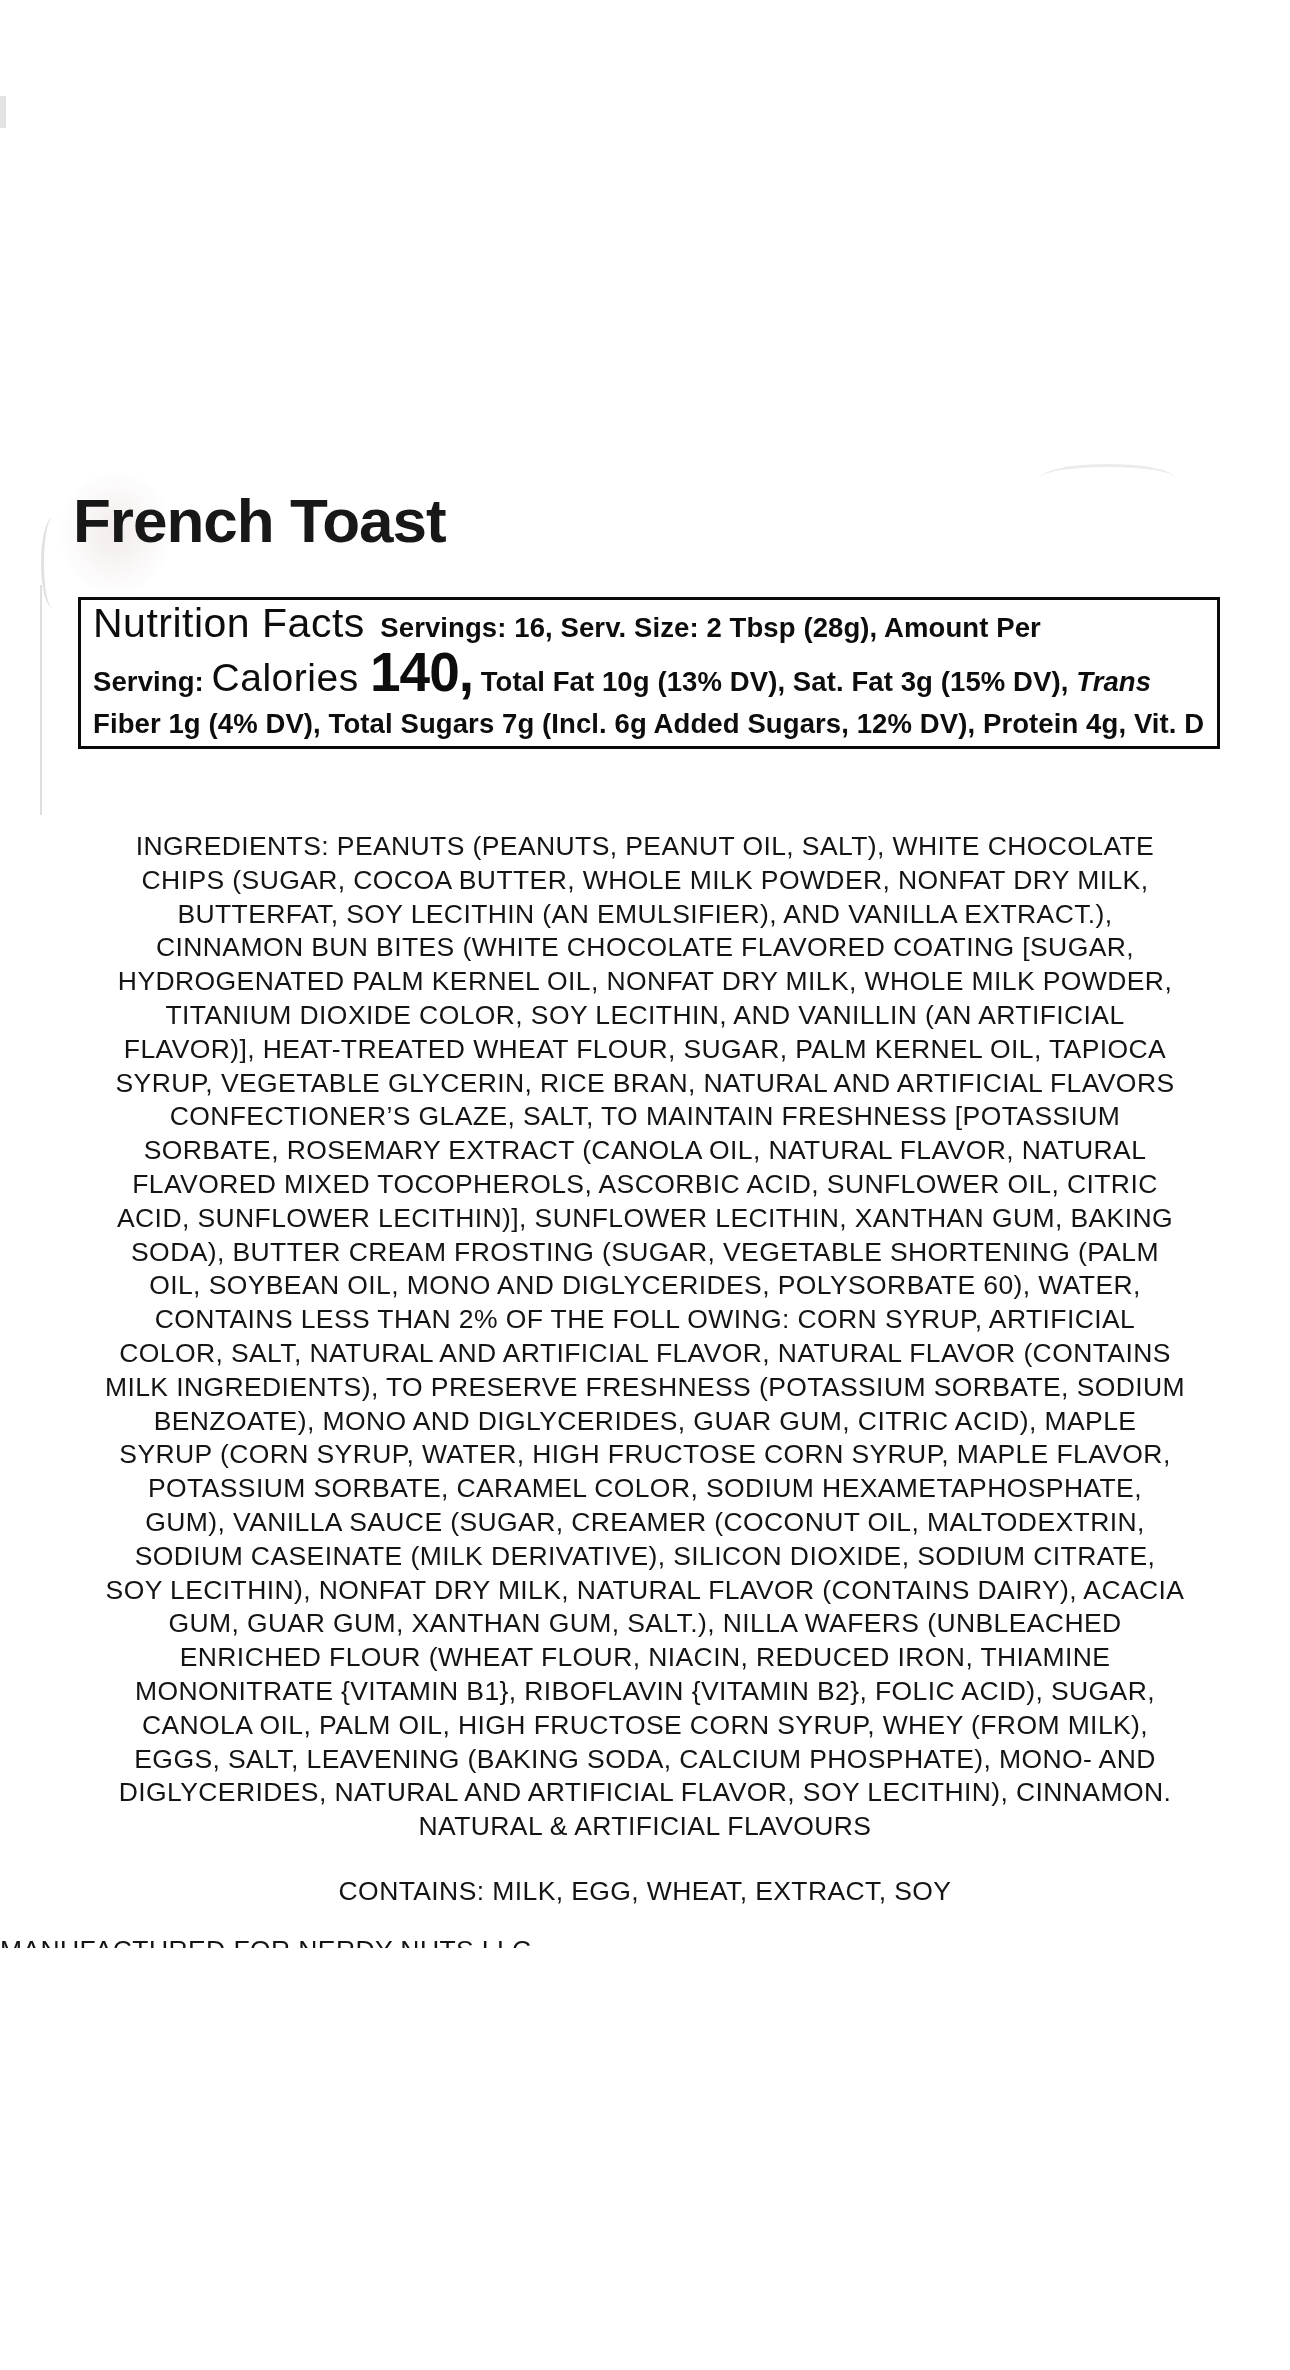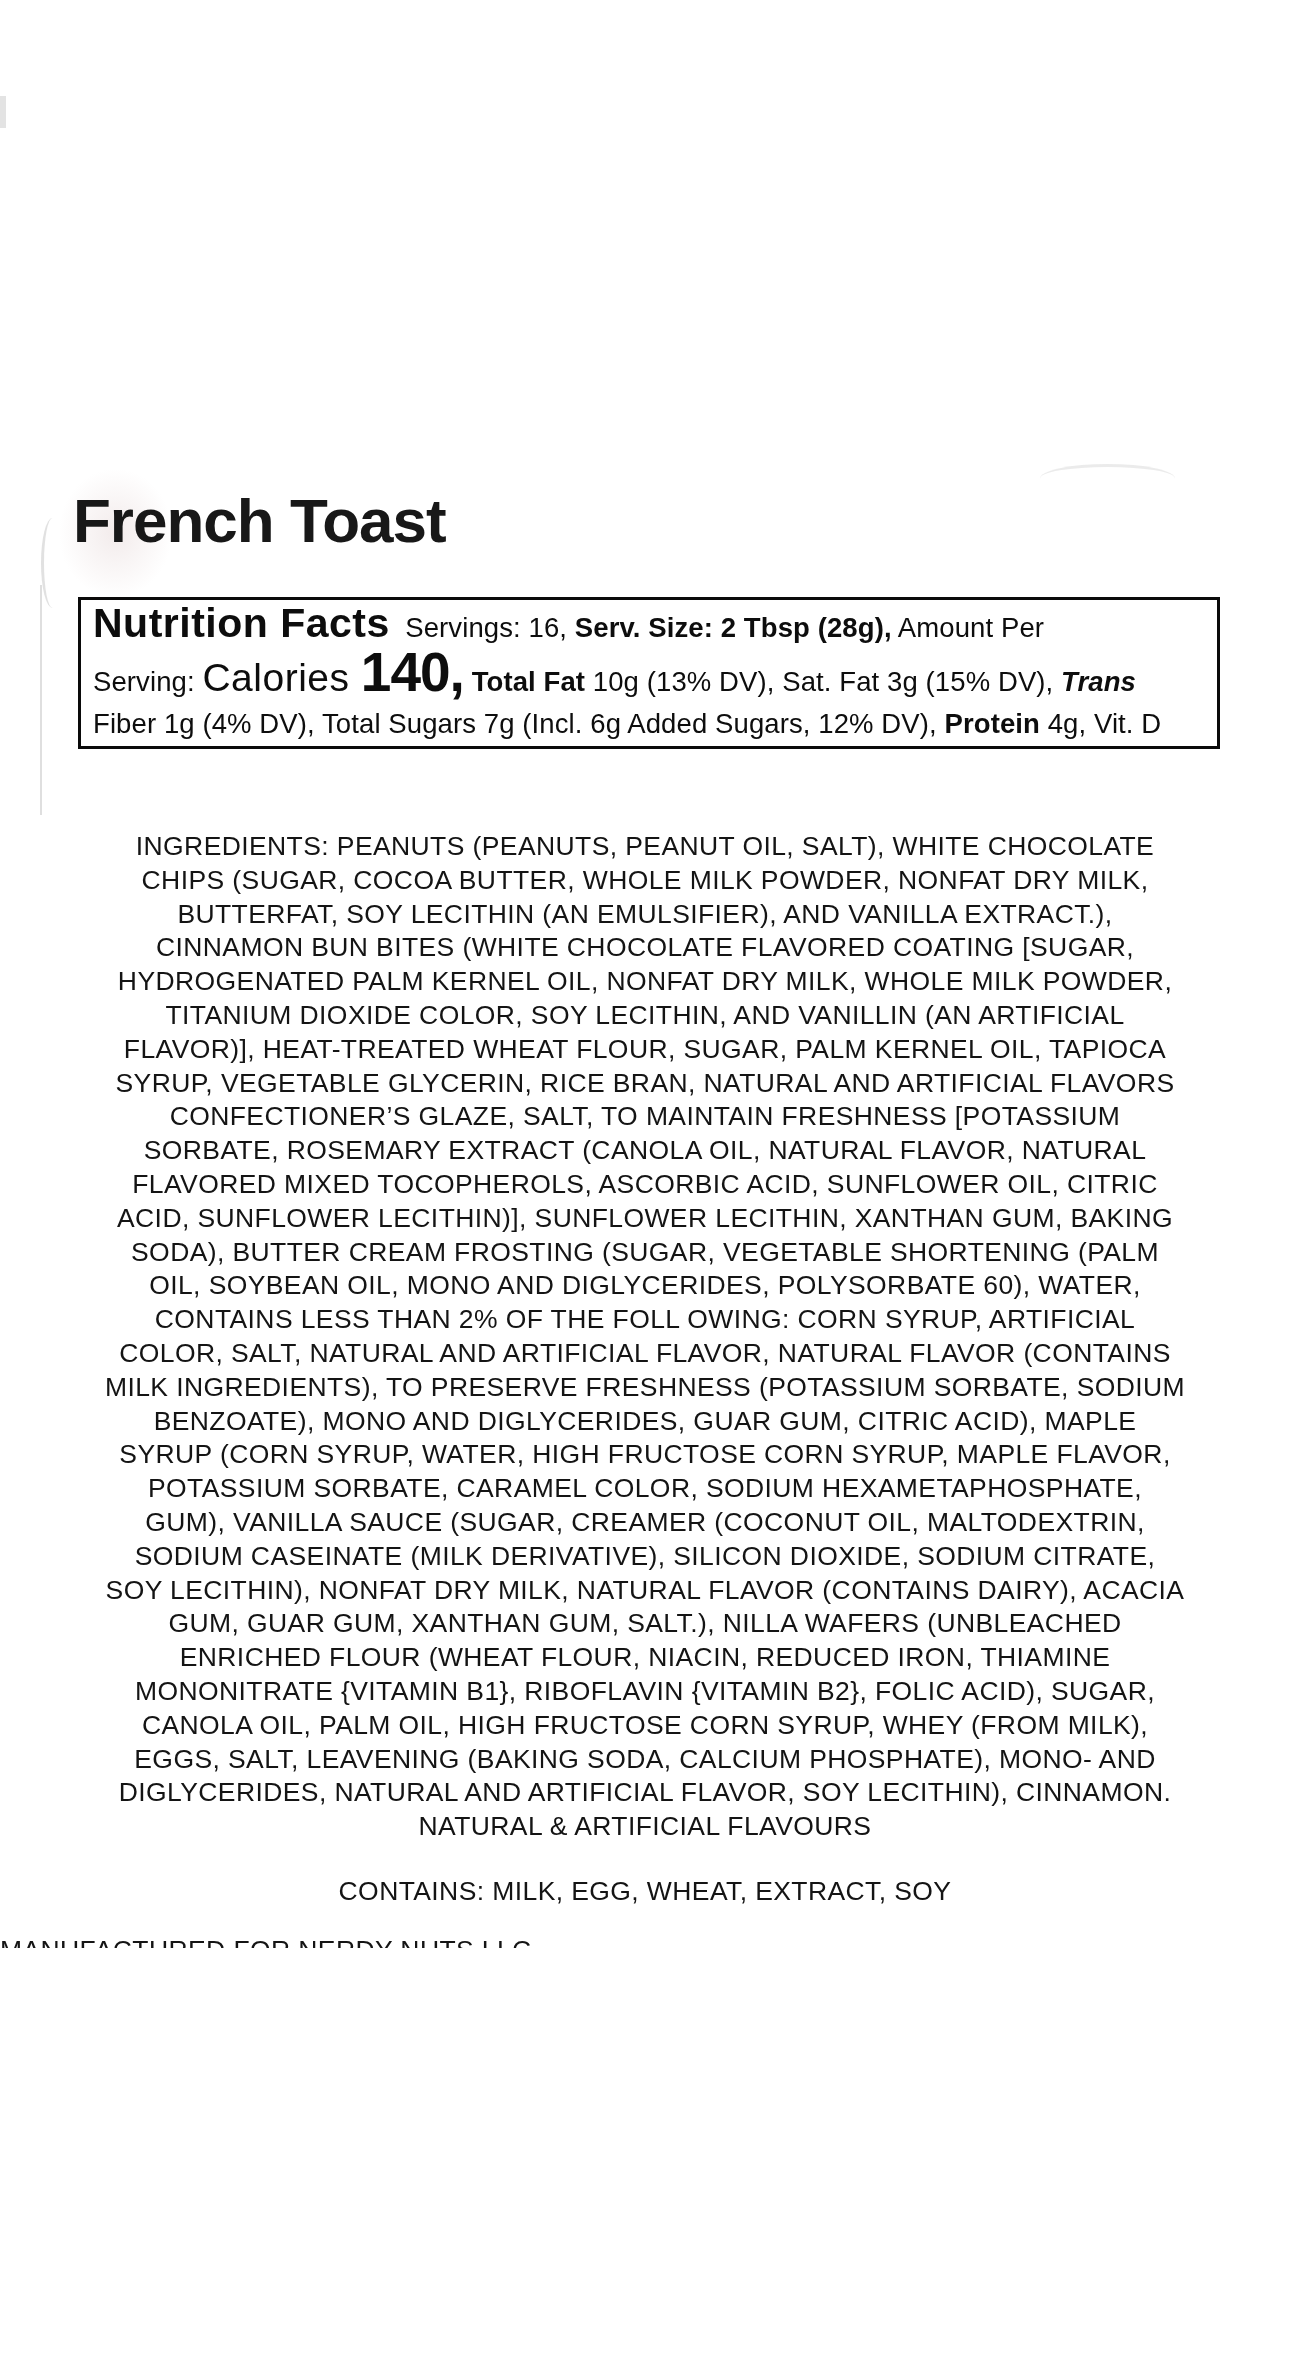--- a/index.html
+++ b/index.html
@@ -25,24 +25,24 @@
     padding:2px 12px 4px 12px;
     background:#fff;
   }
   .nline{
     white-space:pre;
     font-size:27.5px;line-height:37px;color:#0d0d0d;
     letter-spacing:0.1px;
   }
   .nline:nth-child(1){line-height:42px;}
   .nline:nth-child(2){line-height:46px;}
-  .s-r{font-weight:400;}
+  .s-r{font-weight:700;}
   .s-b{font-weight:700;}
   .s-i{font-style:italic;font-weight:700;}
-  .s-head{font-weight:700;font-size:41px;letter-spacing:0.5px;text-align:center;}
+  .s-head{font-weight:400;font-size:41px;letter-spacing:0.5px;text-align:center;}
   .s-big{font-weight:400;font-size:39px;letter-spacing:0.5px;}
   .s-huge{font-weight:700;font-size:55px;letter-spacing:-1px;}
   
   #ingredients{
     position:absolute;left:-35px;top:830px;width:1360px;
     text-align:center;
   }
   .ing-line{
     font-size:26.5px;line-height:33.8px;letter-spacing:0.4px;
     color:#141414;white-space:nowrap;

